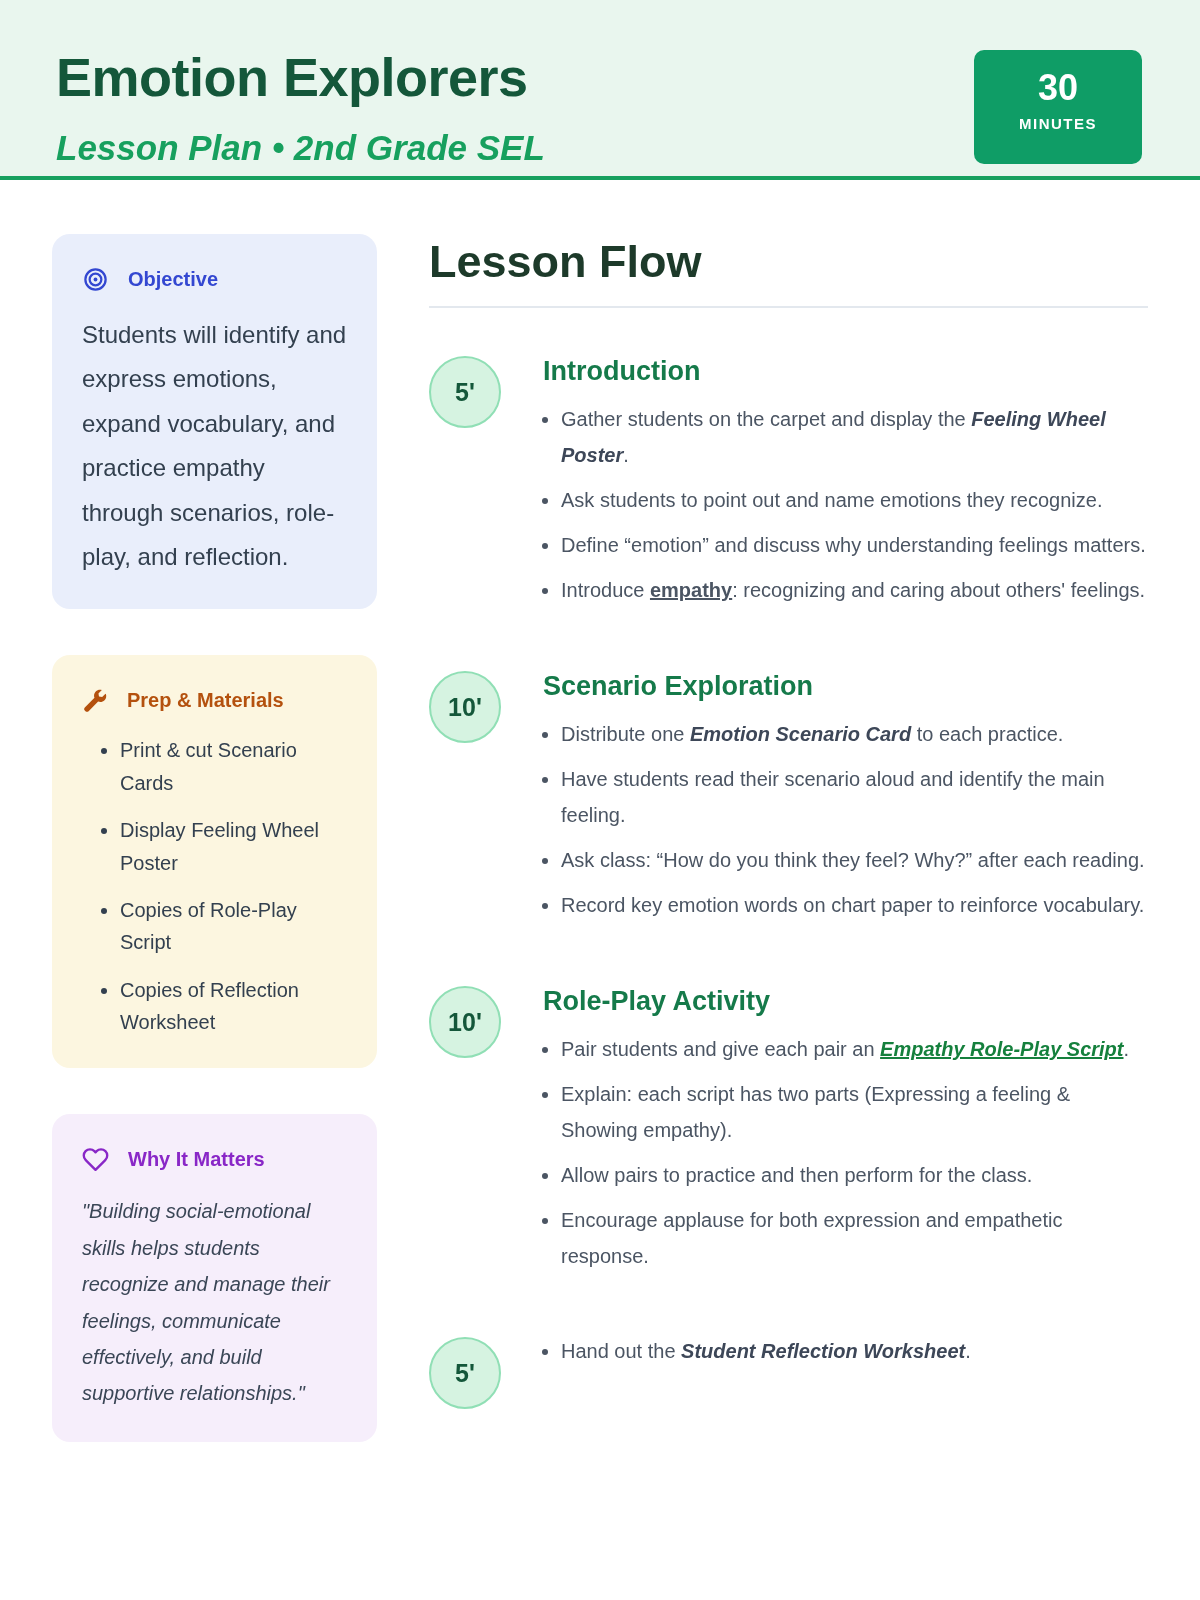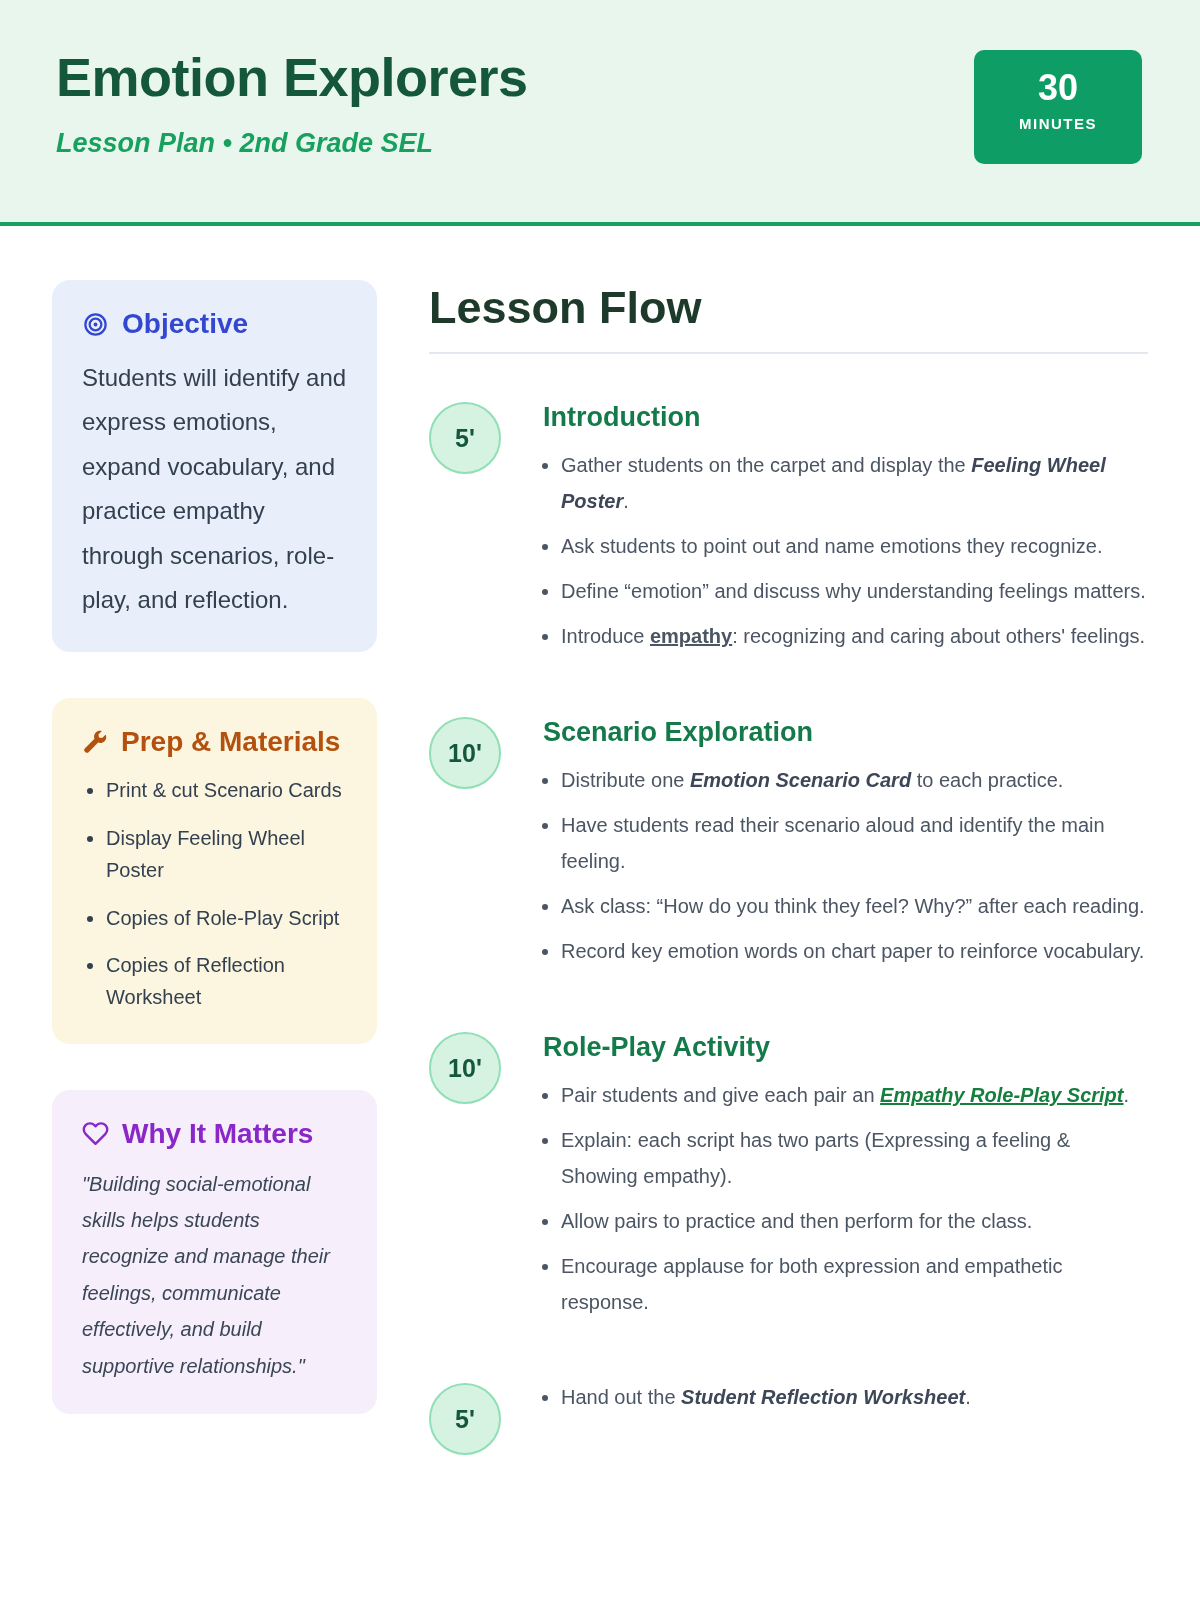--- a/index.html
+++ b/index.html
@@ -9,32 +9,32 @@
     font-family:"Liberation Sans", sans-serif;
     color:#374151;
     position:relative;
   }
 
   
   header {
     background:#e9f6ee;
     border-bottom:4px solid #17a05e;
     padding:46px 58px 40px 56px;
-    height:226px;
+    height:180px;
     box-sizing:border-box;
     display:flex;
     justify-content:space-between;
     align-items:flex-start;
   }
   .page-title {
     font-size:54px; font-weight:800; color:#14573a;
     margin:0 0 20px 0; letter-spacing:-0.5px;
   }
   .page-subtitle {
-    font-size:27px; font-style:italic; font-weight:700;
+    font-size:35px; font-style:italic; font-weight:700;
     color:#17a05e; margin:0;
   }
   .badge {
     background:#0f9d66; color:#fff; border-radius:10px;
     width:148px; padding:20px 10px 32px; text-align:center;
     margin-top:4px;
   }
   .badge-value { font-size:36px; font-weight:800; line-height:1; }
   .badge-unit { font-size:15px; font-weight:700; letter-spacing:1.5px; margin-top:9px; }
 
@@ -47,27 +47,27 @@
   .sidebar { flex:0 0 325px; width:325px; display:flex; flex-direction:column; gap:46px; }
   main { flex:1; min-width:0; }
 
   
   .card { border-radius:18px; padding:28px 28px 30px 30px; box-sizing:border-box; }
   .card-objective { background:#e9eefb; }
   .card-prep { background:#fcf6e0; }
   .card-why { background:#f6eefb; }
   .card-head { display:flex; align-items:center; gap:13px; margin-bottom:16px; }
   .card-head svg { display:block; }
-  .card-title { font-size:28px; font-weight:800; margin:0; }
+  .card-title { font-size:20px; font-weight:800; margin:6px; }
   .objective-title { color:#3347d1; }
   .prep-title { color:#b4510e; }
   .why-title { color:#8927c7; }
   .card-text { font-size:24px; line-height:1.85; margin:0; color:#33404f; }
   .card ul { margin:6px 0 0 0; padding-left:24px; }
-  .card li { font-size:20px; line-height:1.62; margin-bottom:15px; color:#33404f; }
+  .card li { font-size:20px; line-height:1.62; margin-bottom:15px; color:#33404f;margin-left:14px; }
   .card li:last-child { margin-bottom:0; }
   .quote { font-style:italic; font-size:20px; line-height:1.82; margin:0; color:#3a4656; }
 
   
   .lesson-heading { font-size:45px; font-weight:800; color:#1d3a2a; margin:2px 0 18px 0; }
   .rule { border:none; border-top:2px solid #e3e8ee; margin:0 0 44px 0; }
 
   .section { display:flex; gap:34px; margin-bottom:50px; }
   .time-circle {
     flex:0 0 72px; width:72px; height:72px; border-radius:50%;

